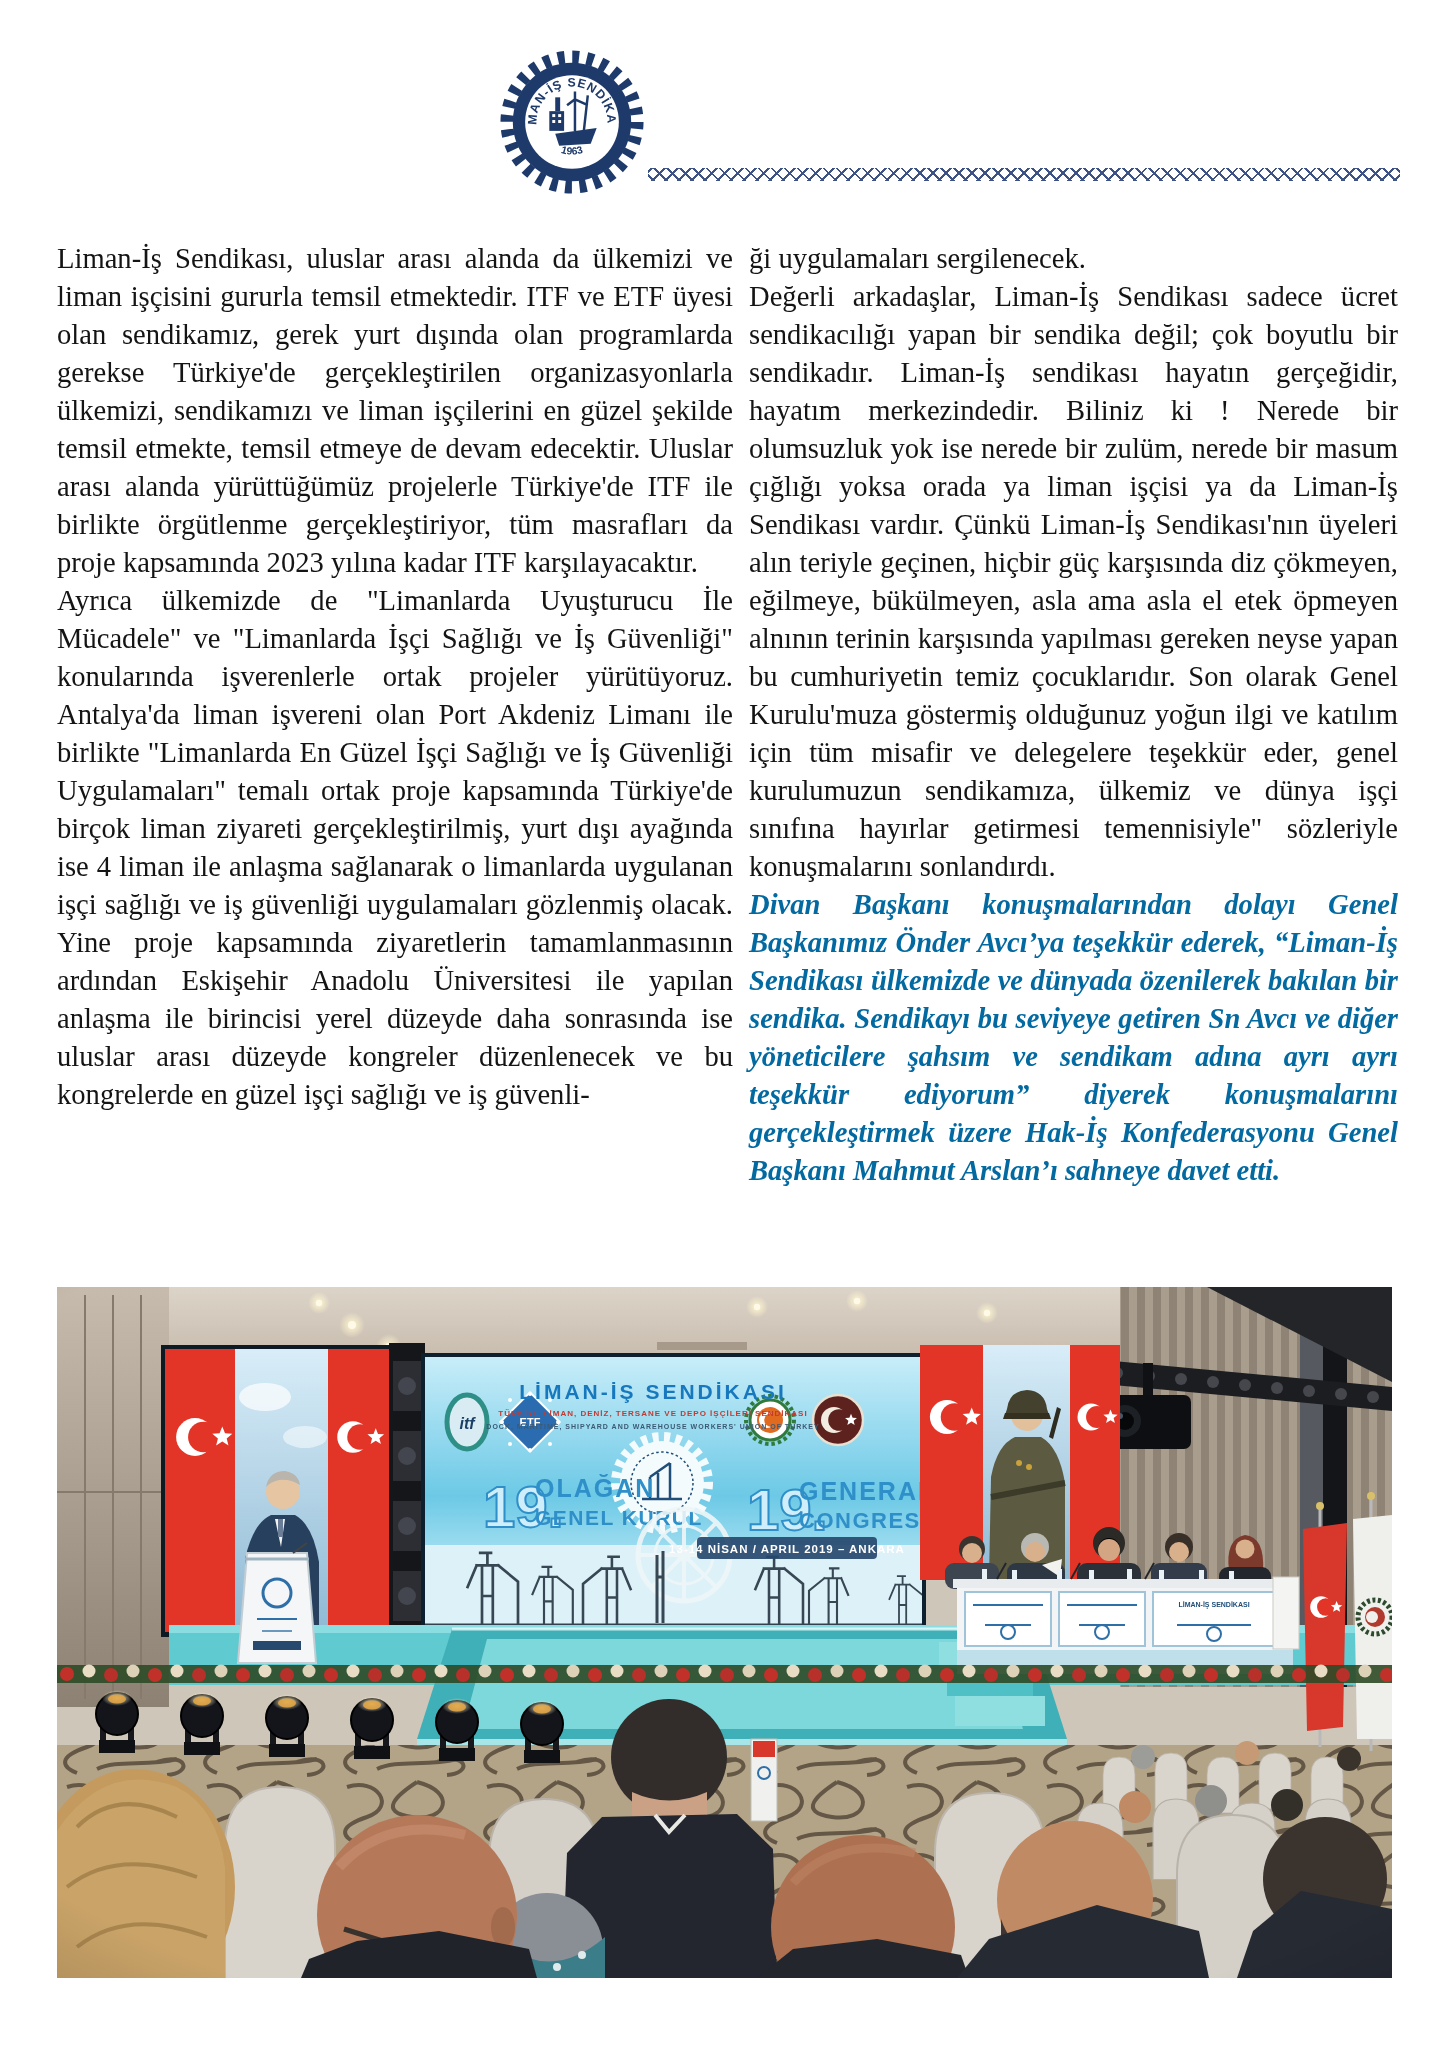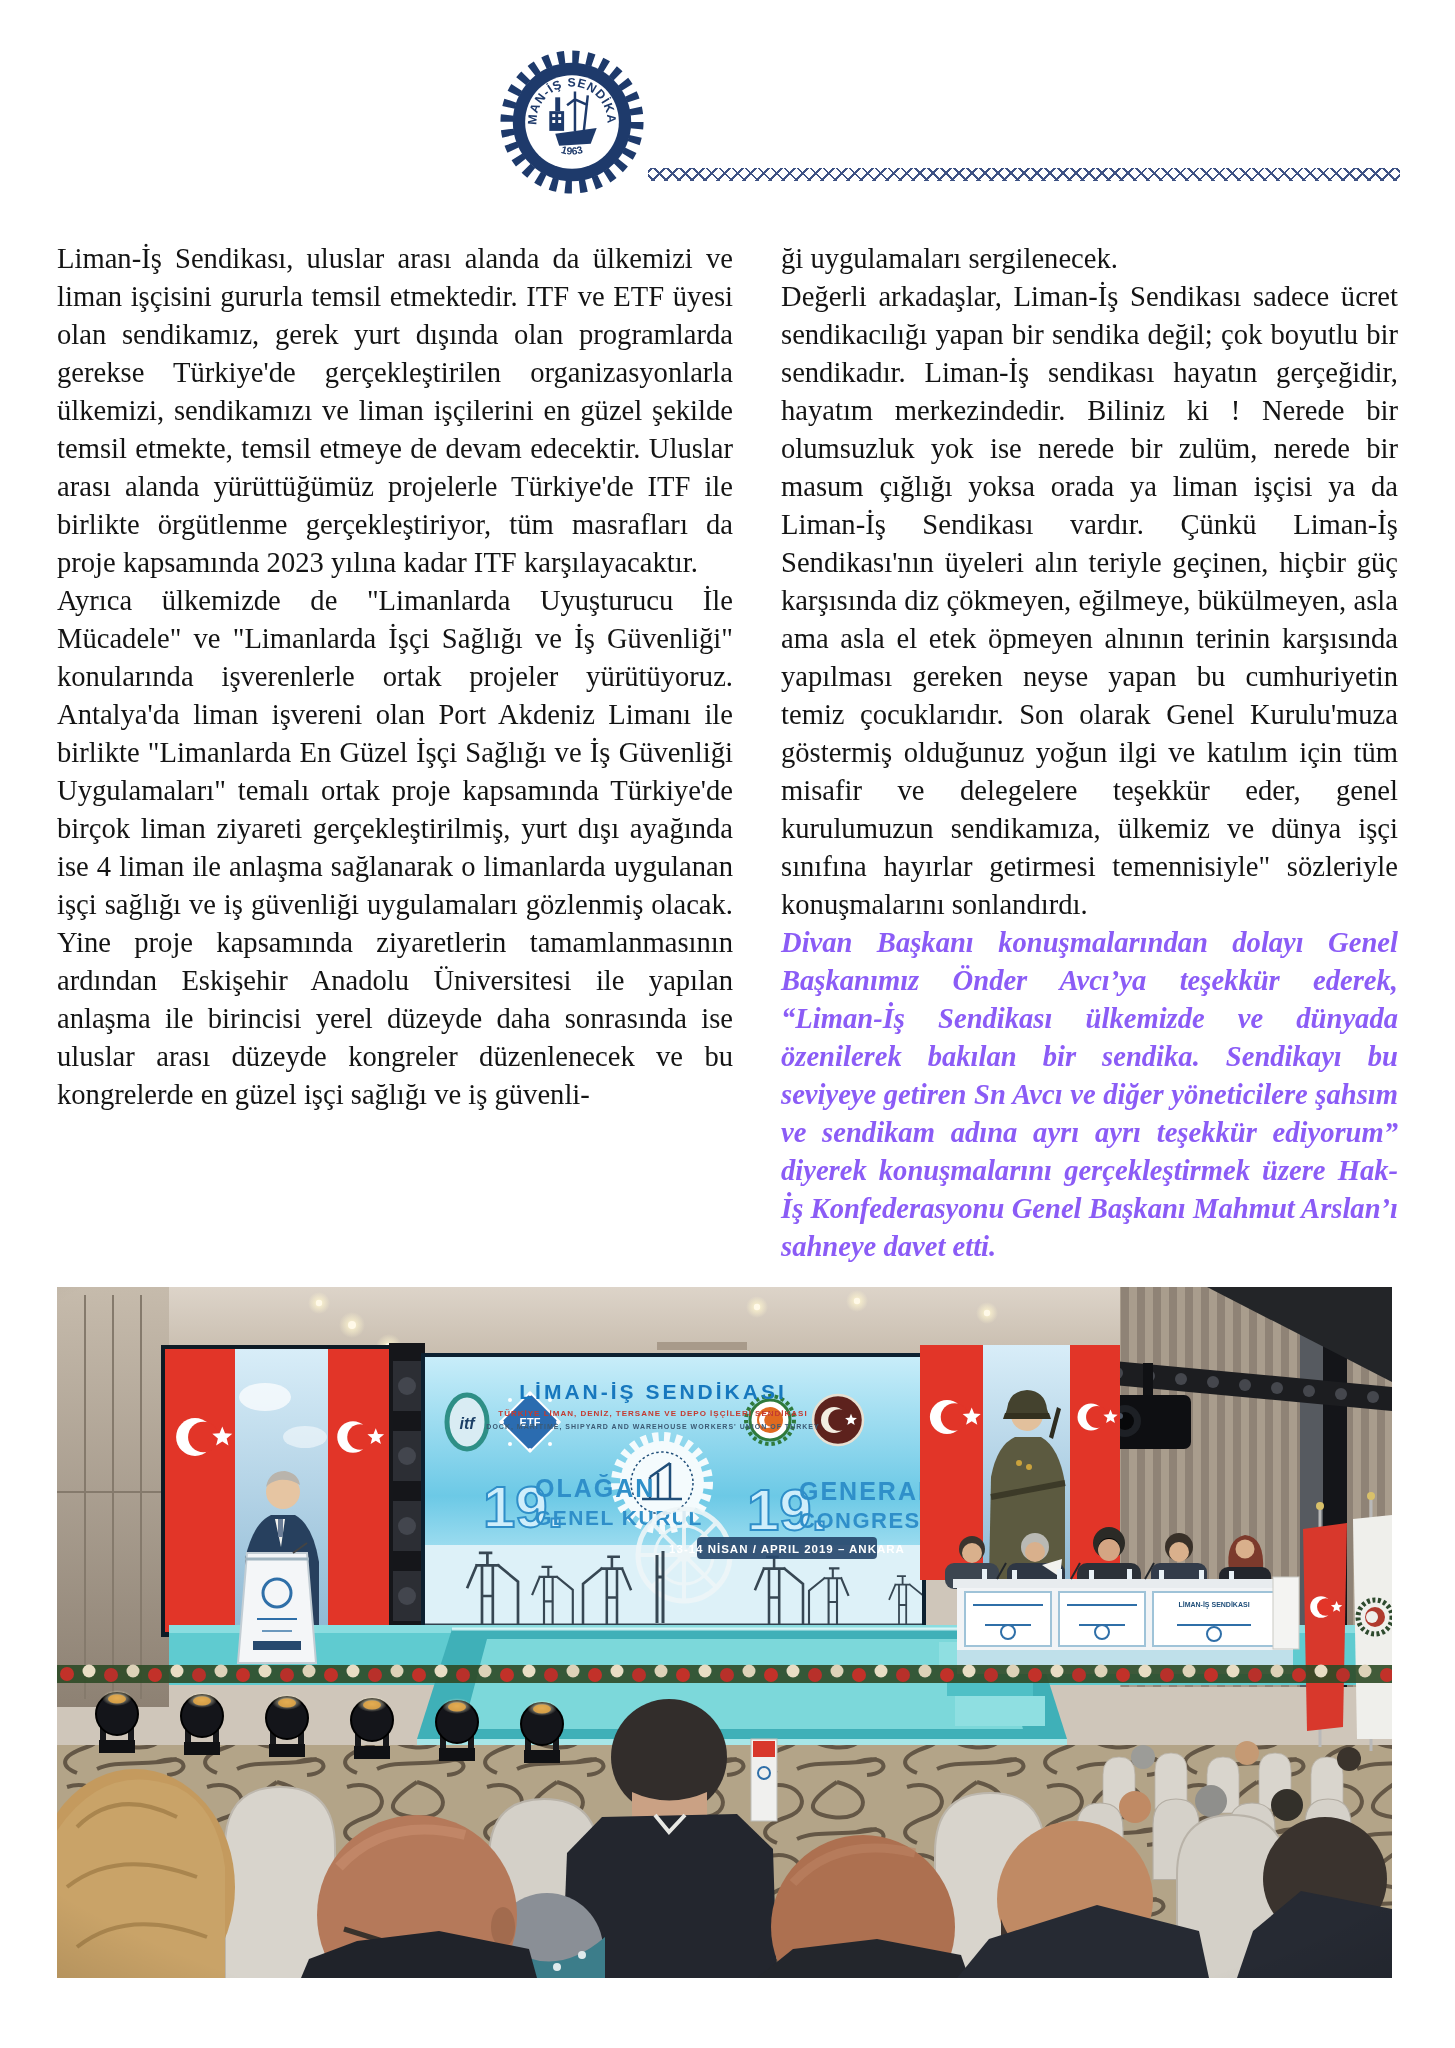--- a/index.html
+++ b/index.html
@@ -13,26 +13,26 @@
         letter-spacing:7px;color:#1d3365;transform:scaleX(.82);transform-origin:100% 100%;
         white-space:nowrap;line-height:1;}
   .page-number{font-family:"DejaVu Serif",serif;font-weight:700;font-size:70px;line-height:.78;
         color:#1d3365;}
   .diamond-line{position:absolute;left:648px;top:168px;width:752px;height:13px;opacity:.9;
      background:
       repeating-linear-gradient(45deg, transparent 0 3.5px, #2a4077 3.5px 5.5px, transparent 5.5px 9.2px),
       repeating-linear-gradient(-45deg, transparent 0 3.5px, #2a4077 3.5px 5.5px, transparent 5.5px 9.2px);}
 
   
-  .columns{position:absolute;left:57px;top:240px;width:1341px;display:flex;gap:48px;}
+  .columns{position:absolute;left:57px;top:240px;width:1341px;display:flex;gap:16px;}
   .col{text-align:justify;font-size:28.6px;line-height:38px;color:#141414;}
   .col.left{flex:0 0 676px;}
   .col.right{flex:1;}
   .col p{margin:0;}
-  .col p.highlight{color:#8b5cf6;font-weight:700;font-style:italic;}
+  .col p.highlight{color:#0369a1;font-weight:700;font-style:italic;}
 
   
   figure.photo{position:absolute;left:57px;top:1287px;width:1335px;height:691px;margin:0;
         background:#cfc6ba;overflow:hidden;}
   figure.photo svg{display:block;width:100%;height:100%;}
   .svgsans{font-family:"Liberation Sans",sans-serif;}
 </style>
 </head>
 <body>
 

